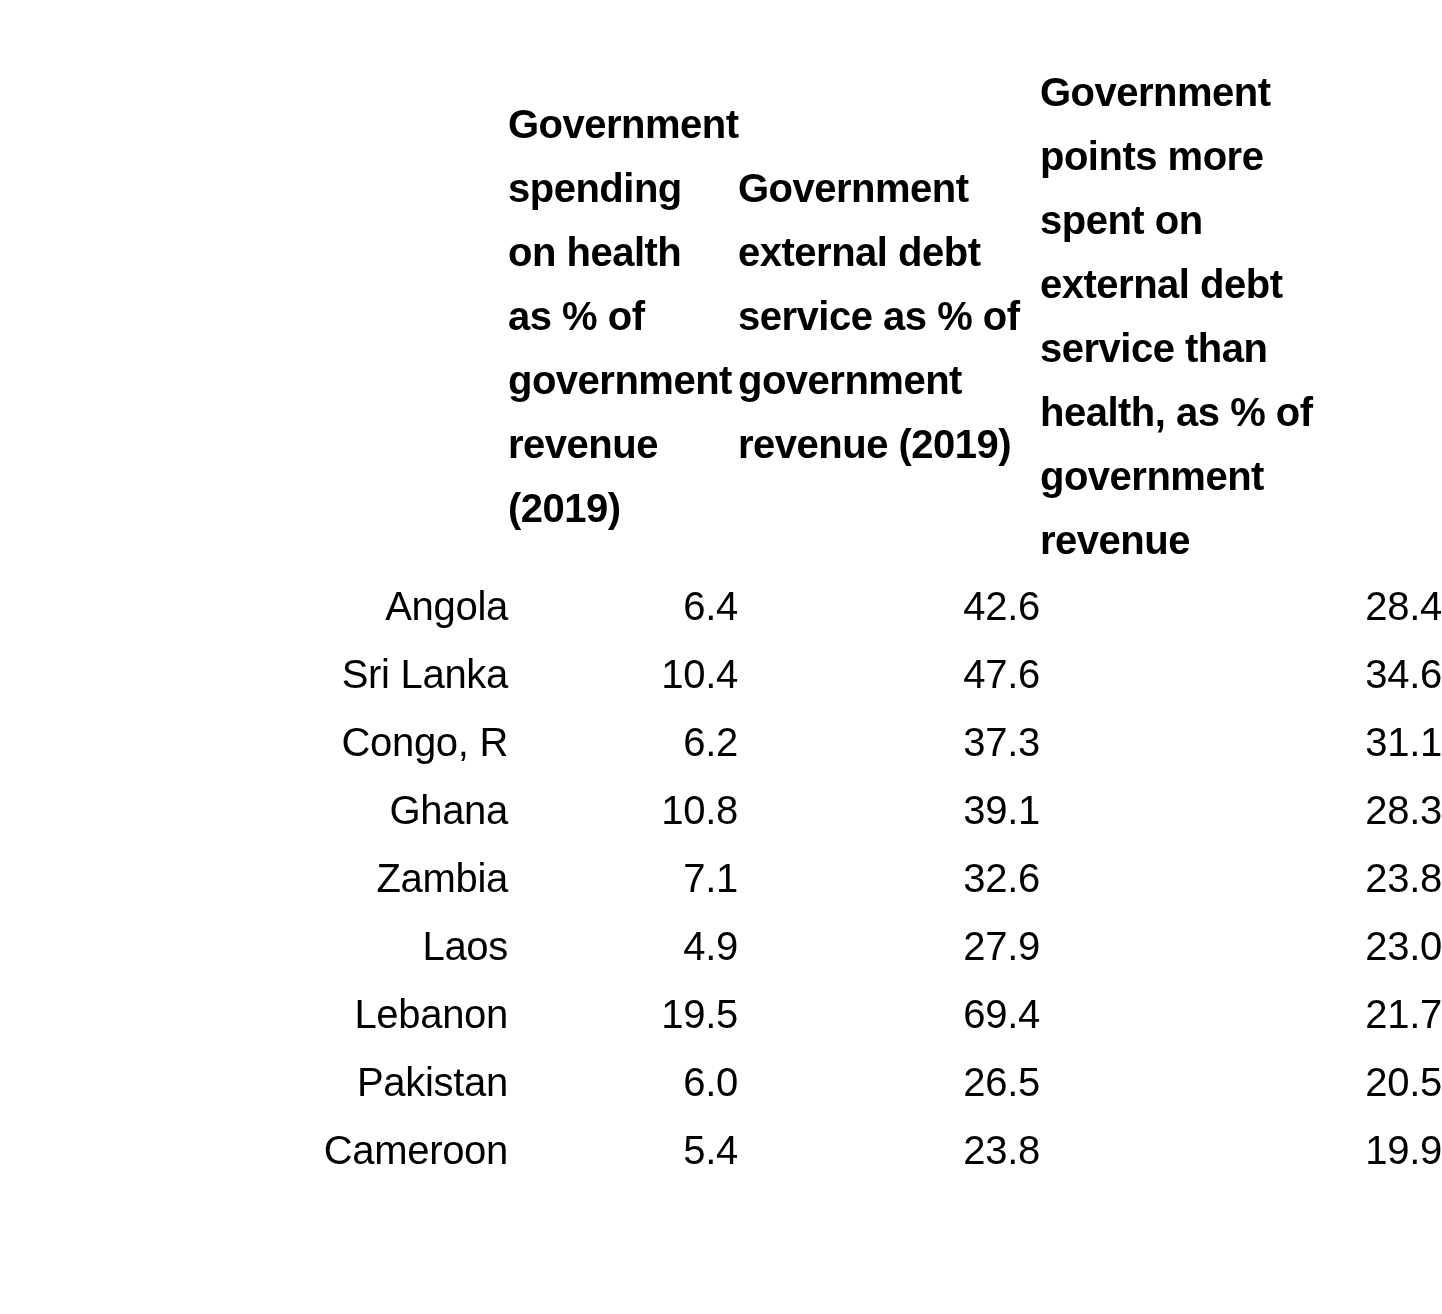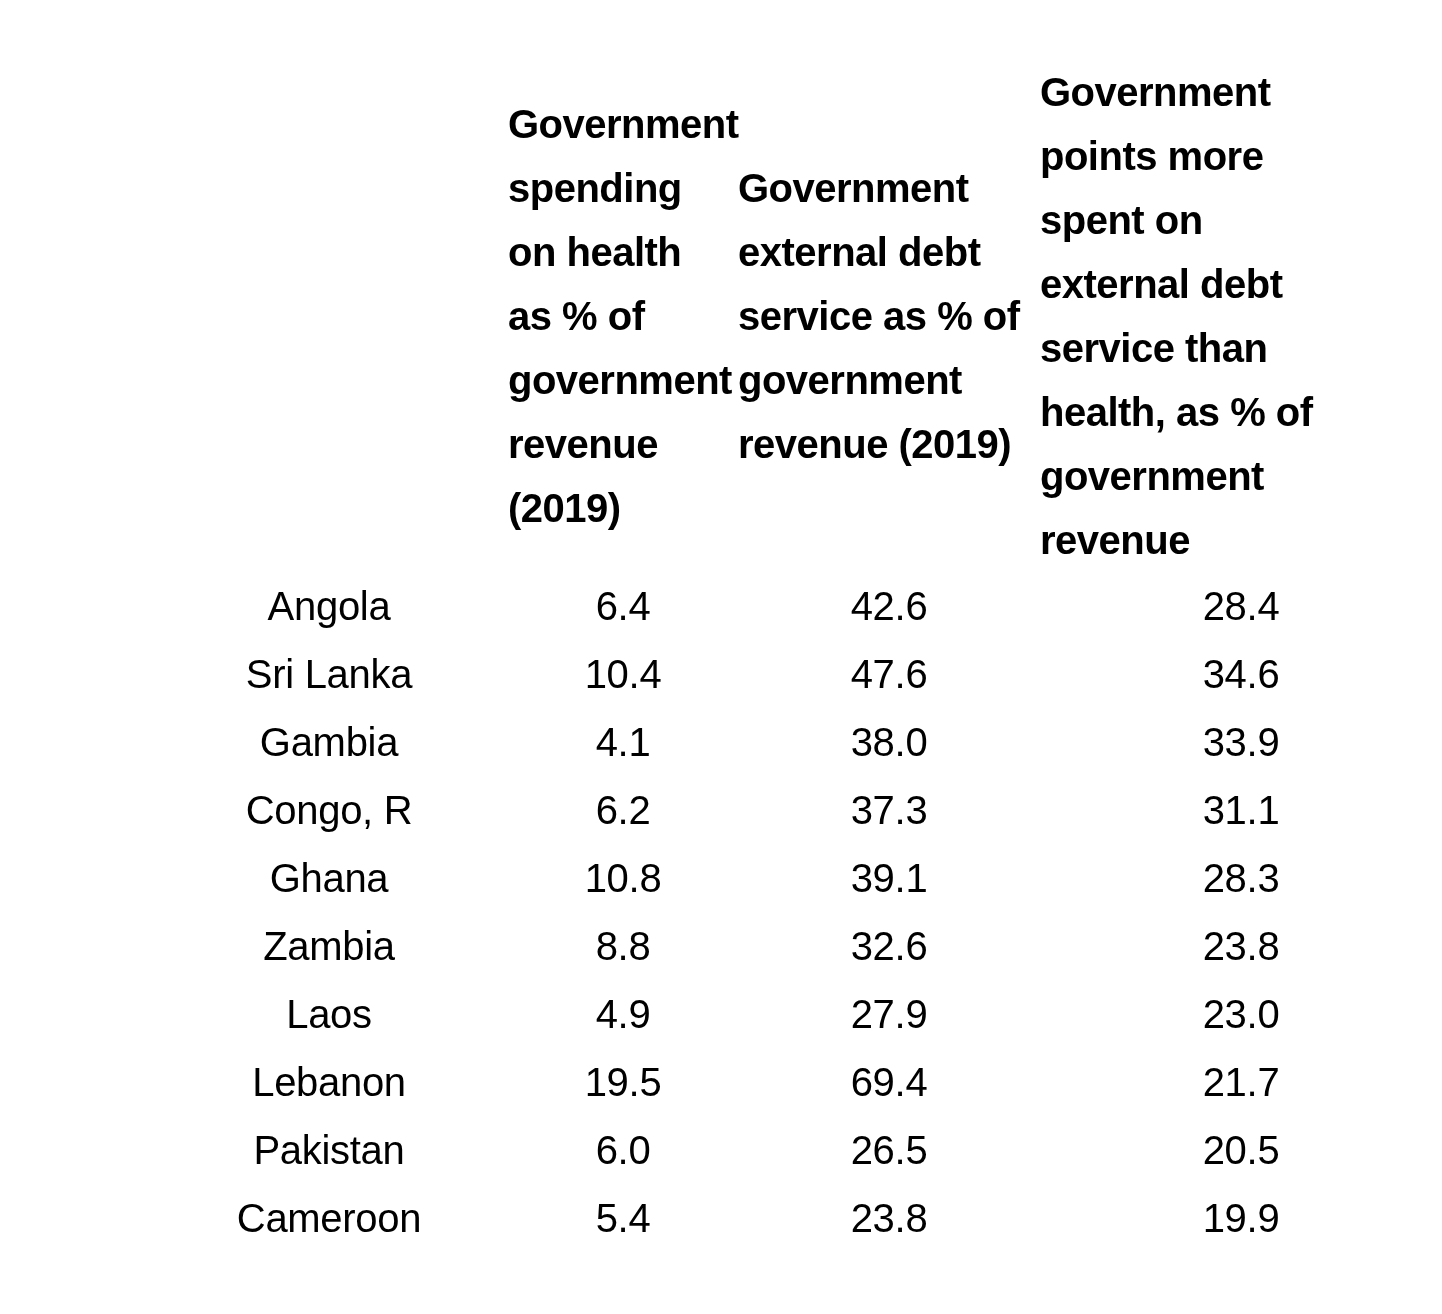--- a/index.html
+++ b/index.html
@@ -33,21 +33,21 @@
     letter-spacing: -0.5px;
     text-align: left;
     vertical-align: middle;
     padding: 0;
     white-space: pre-line;
   }
   td {
     font-size: 40px;
     font-weight: normal;
     letter-spacing: -0.3px;
-    text-align: center;
+    text-align: right;
     vertical-align: middle;
     height: 68px;
     padding: 0;
     white-space: nowrap;
   }
 </style>
 </head>
 <body>
 
 <table class="debt-table">
@@ -89,40 +89,34 @@
         <td>42.6</td>
         <td>28.4</td>
       </tr>
       <tr>
         <td>Sri Lanka</td>
         <td>10.4</td>
         <td>47.6</td>
         <td>34.6</td>
       </tr>
       <tr>
-        <td>Gambia</td>
-        <td>4.1</td>
-        <td>38.0</td>
-        <td>33.9</td>
-      </tr>
-      <tr>
         <td>Congo, R</td>
         <td>6.2</td>
         <td>37.3</td>
         <td>31.1</td>
       </tr>
       <tr>
         <td>Ghana</td>
         <td>10.8</td>
         <td>39.1</td>
         <td>28.3</td>
       </tr>
       <tr>
         <td>Zambia</td>
-        <td>8.8</td>
+        <td>7.1</td>
         <td>32.6</td>
         <td>23.8</td>
       </tr>
       <tr>
         <td>Laos</td>
         <td>4.9</td>
         <td>27.9</td>
         <td>23.0</td>
       </tr>
       <tr>

